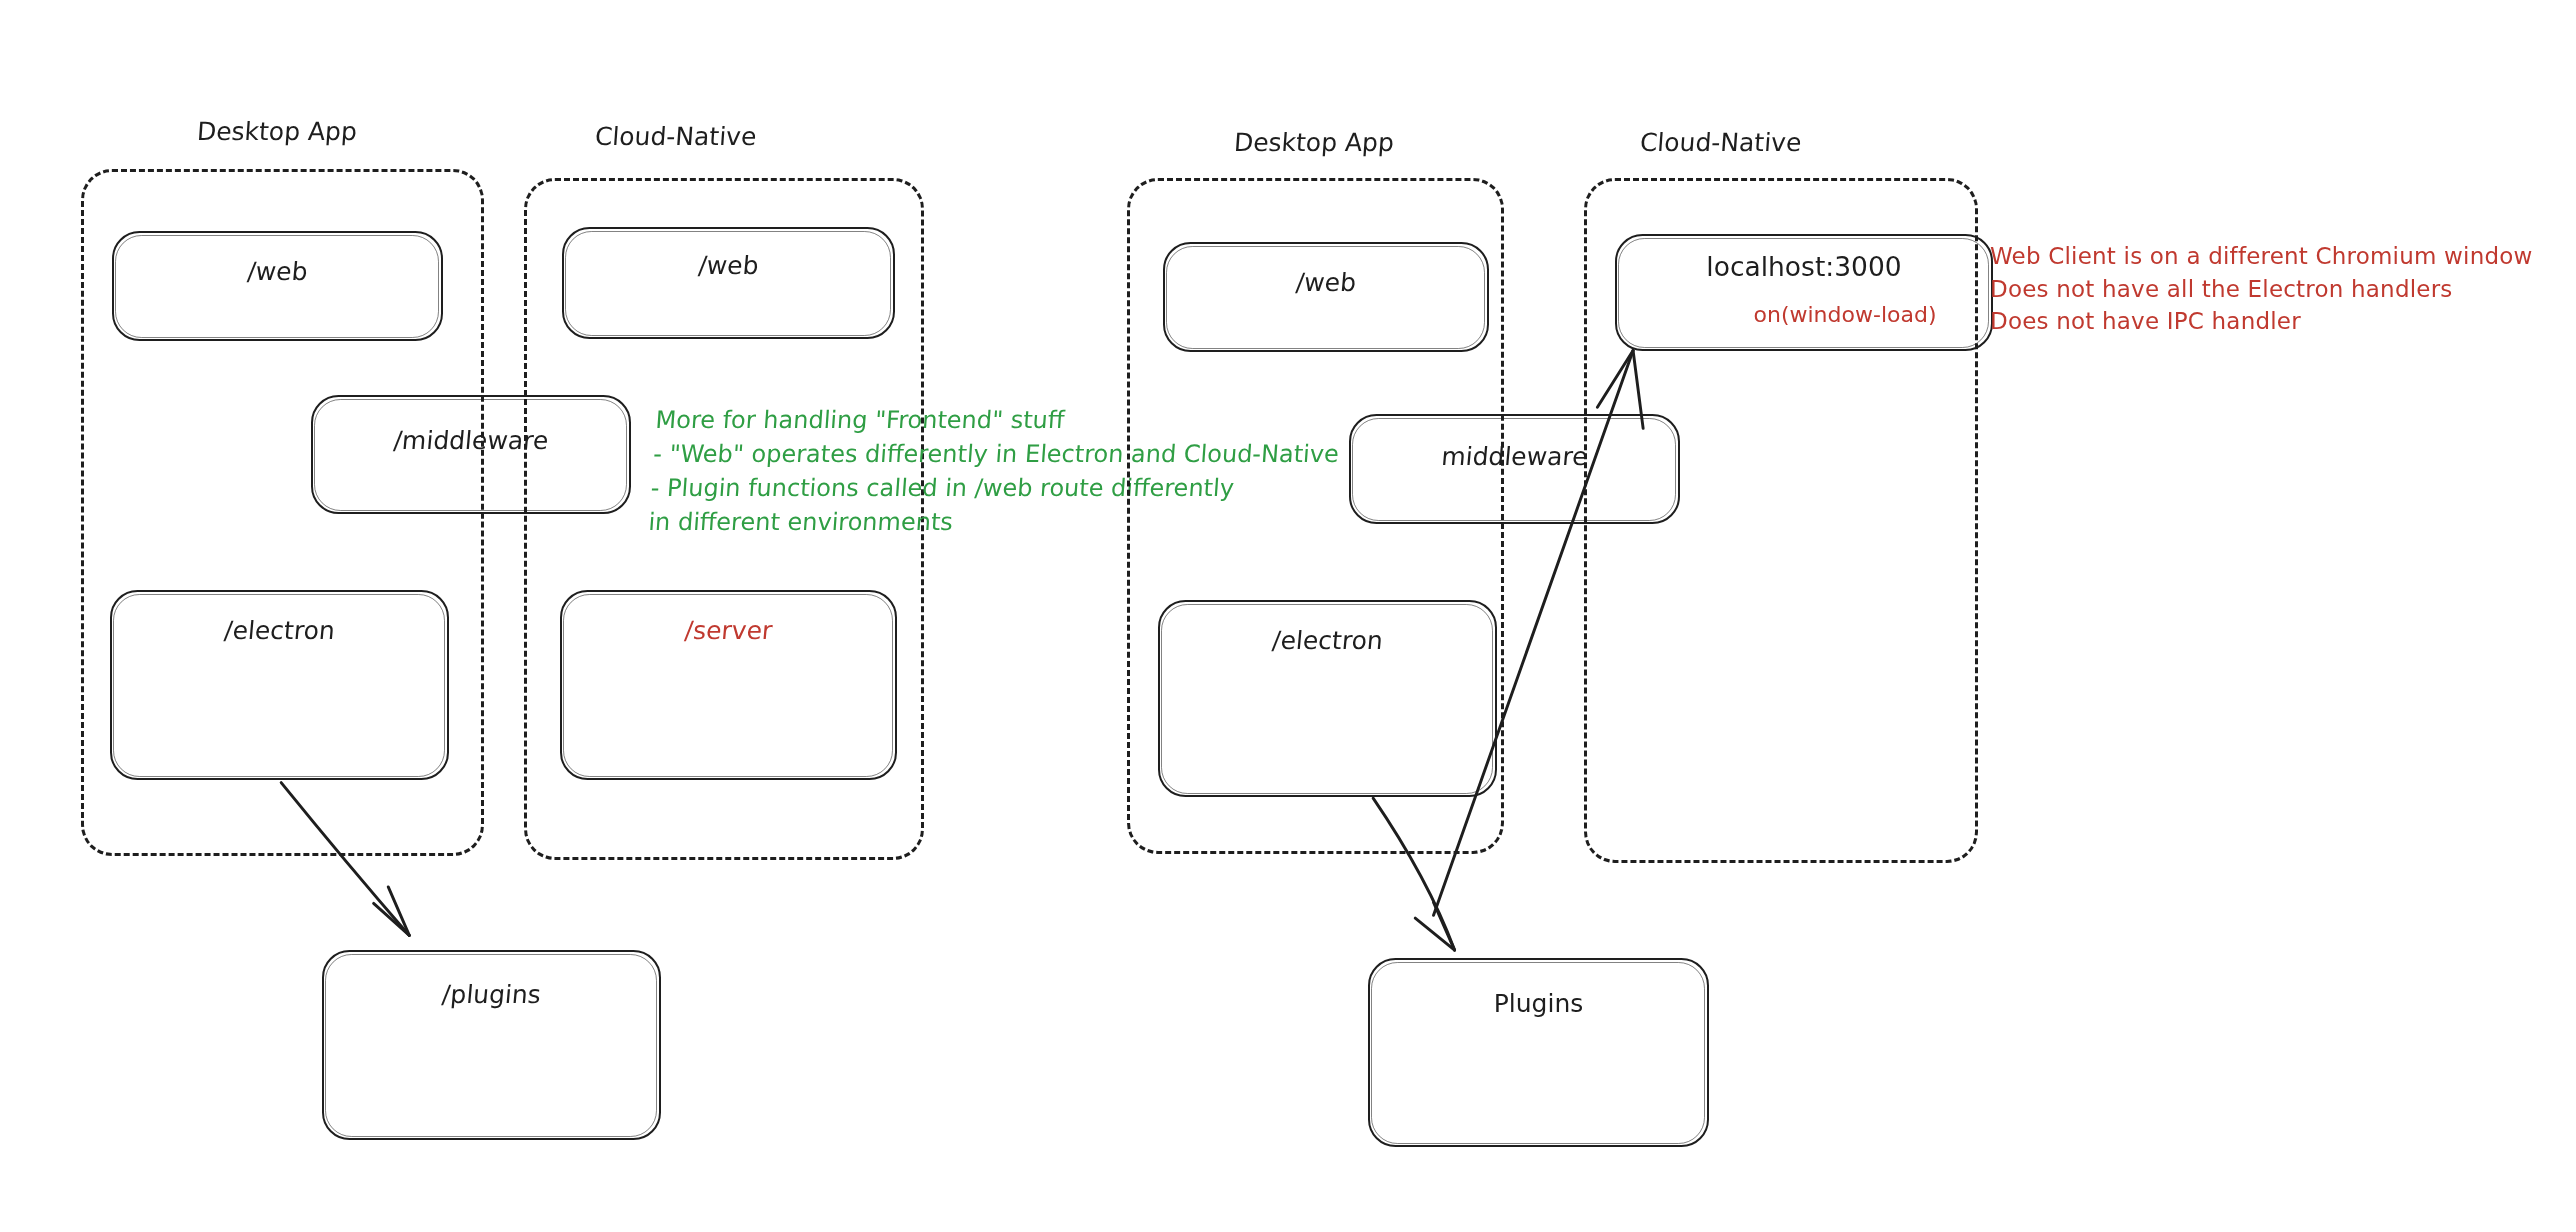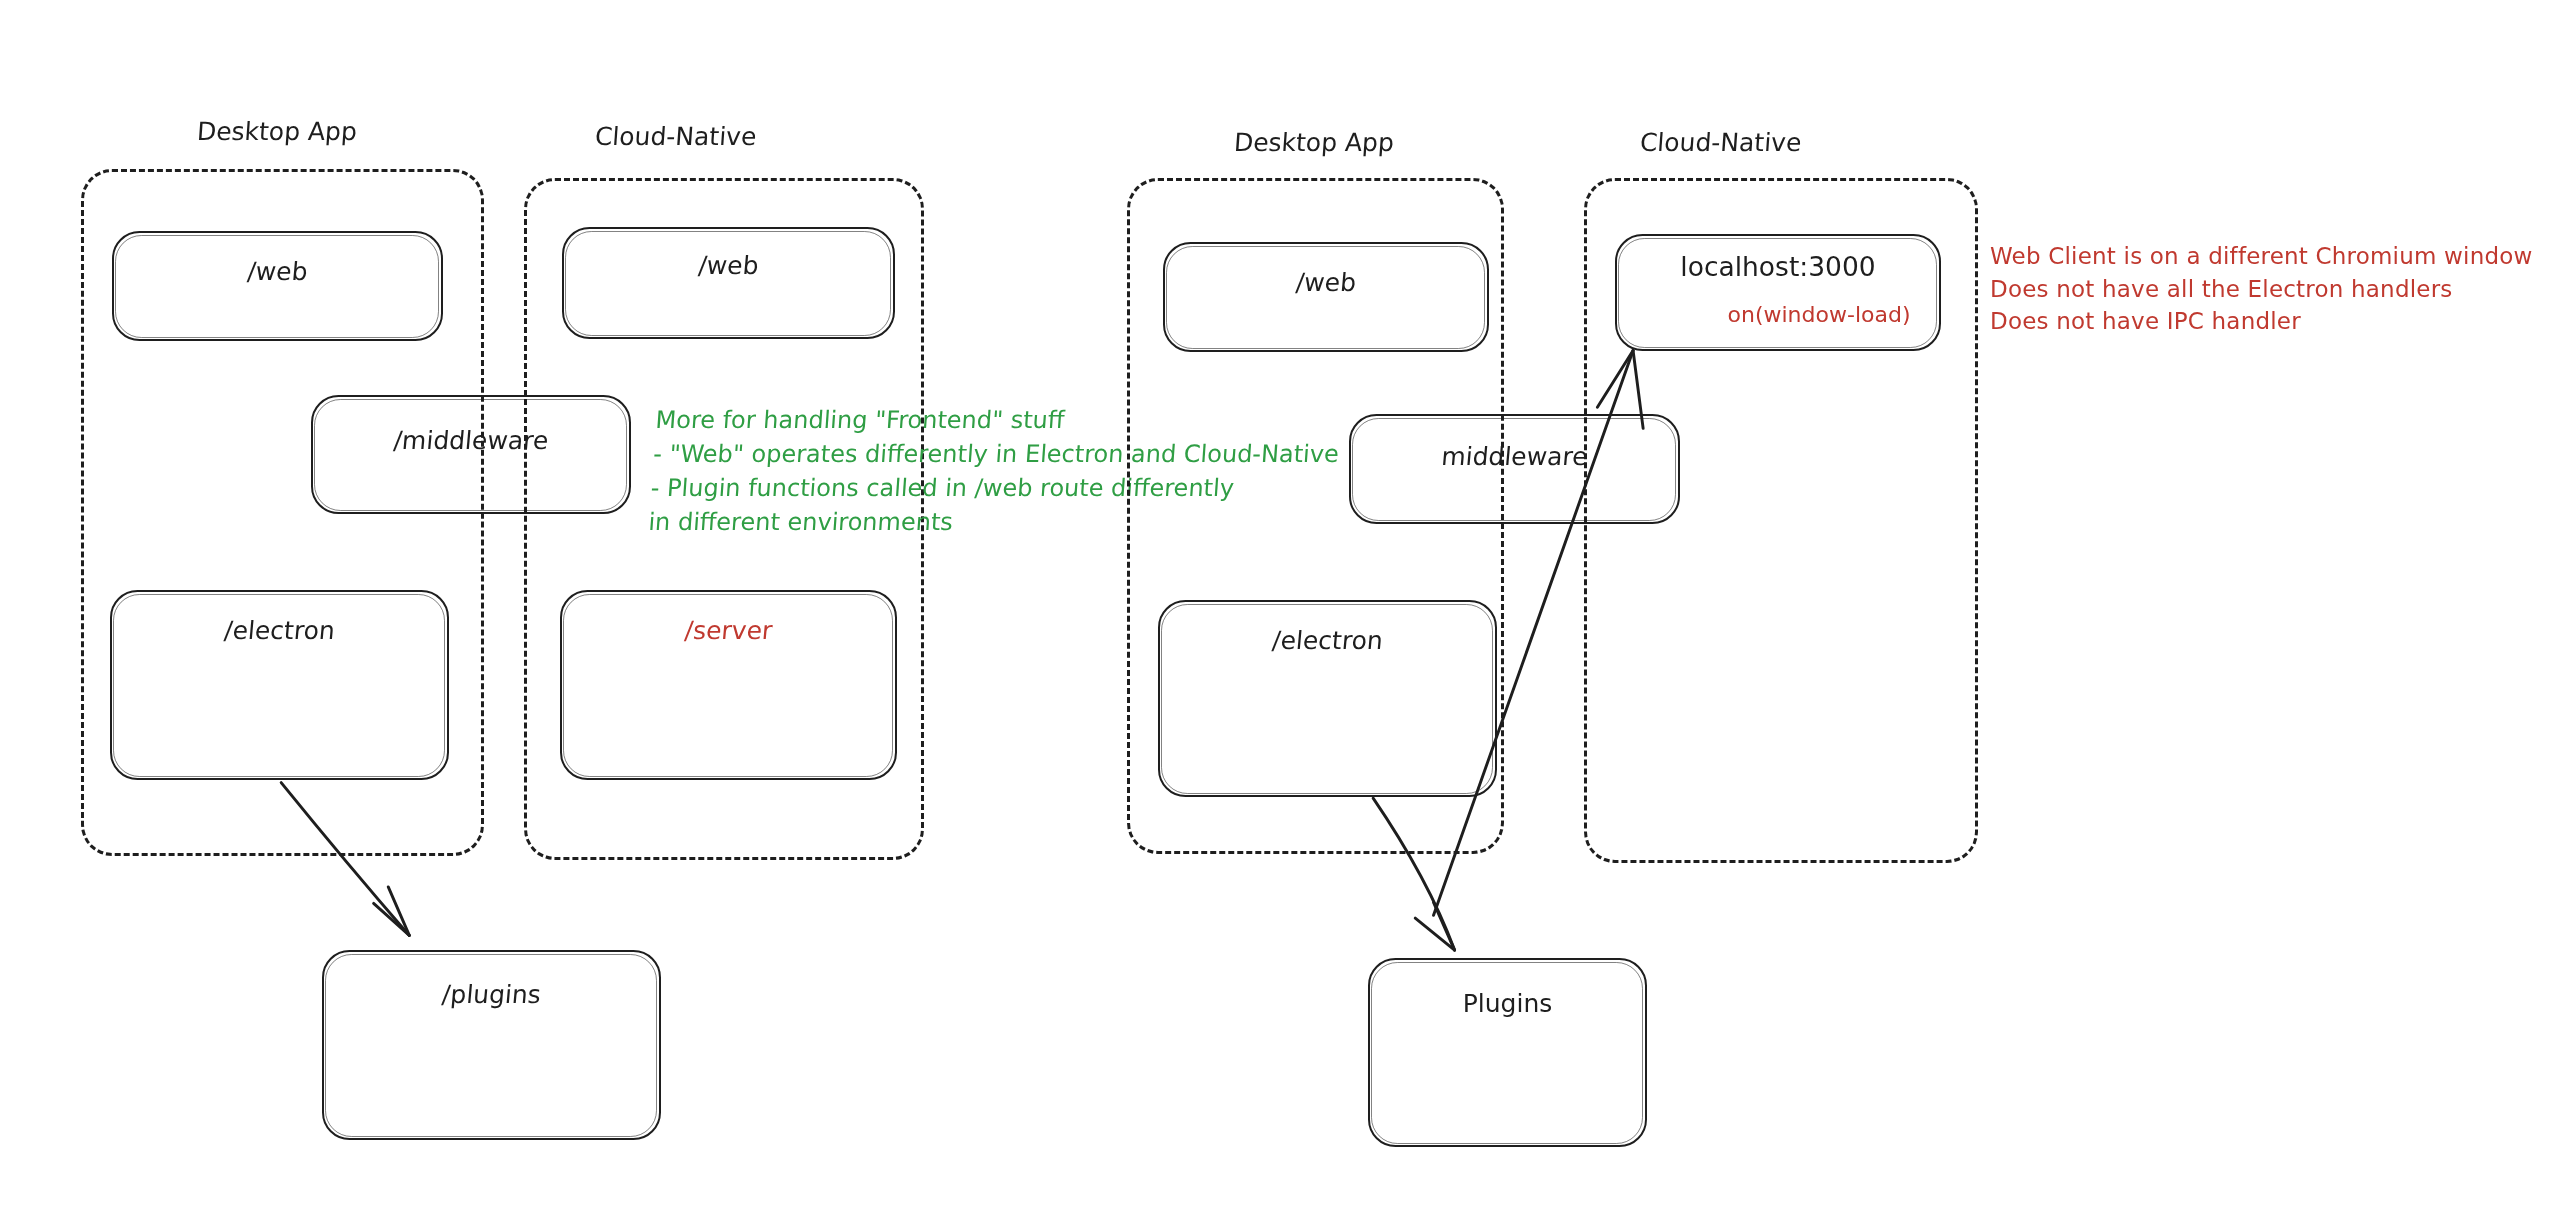--- a/index.html
+++ b/index.html
@@ -143,34 +143,34 @@
   <div class="group" style="left:1127px; top:178px; width:377px; height:676px;"></div>
   <div class="group-label" style="left:1234px; top:128px;">Desktop App</div>
 
   <div class="group" style="left:1584px; top:178px; width:394px; height:685px;"></div>
   <div class="group-label" style="left:1640px; top:128px;">Cloud-Native</div>
 
   <div class="node" style="left:1163px; top:242px; width:326px; height:110px;">
     <div class="node-label" style="top:24px;">/web</div>
   </div>
 
-  <div class="node" style="left:1615px; top:234px; width:326px; height:117px;">
+  <div class="node" style="left:1615px; top:234px; width:378px; height:117px;">
     <div class="node-label plain" style="top:14.6px; font-size:26.5px;">localhost:3000</div>
     <div class="node-sublabel" style="top:66px; color:#c0392f; padding-left:66px;">on(window-load)</div>
   </div>
 
   <div class="node" style="left:1349px; top:414px; width:331px; height:110px;">
     <div class="node-label" style="top:26px;">middleware</div>
   </div>
 
   <div class="node" style="left:1158px; top:600px; width:339px; height:197px;">
     <div class="node-label" style="top:24px;">/electron</div>
   </div>
 
-  <div class="node" style="left:1368px; top:958px; width:279px; height:189px;">
+  <div class="node" style="left:1368px; top:958px; width:341px; height:189px;">
     <div class="node-label plain" style="top:29px;">Plugins</div>
   </div>
 
   <div class="annotation red" style="left:1990px; top:240px;">Web Client is on a different Chromium window
 Does not have all the Electron handlers
 Does not have IPC handler</div>
 
   <svg class="overlay" viewBox="0 0 2814 1346" xmlns="http://www.w3.org/2000/svg">
 
     <g>

